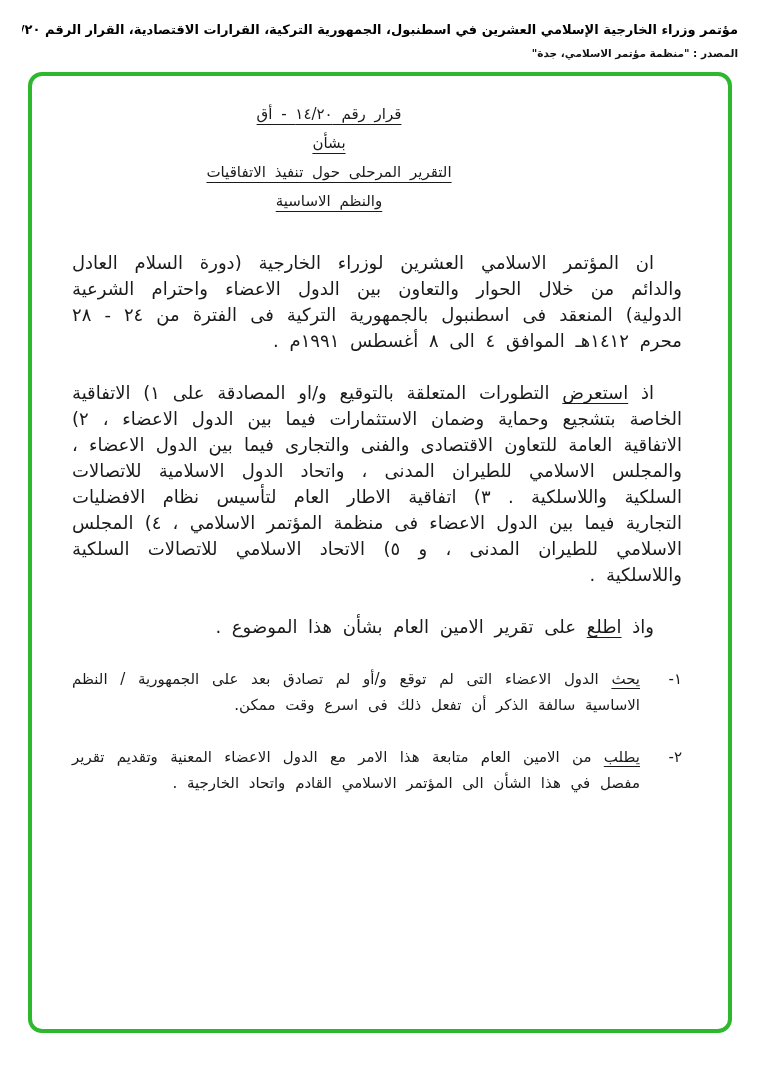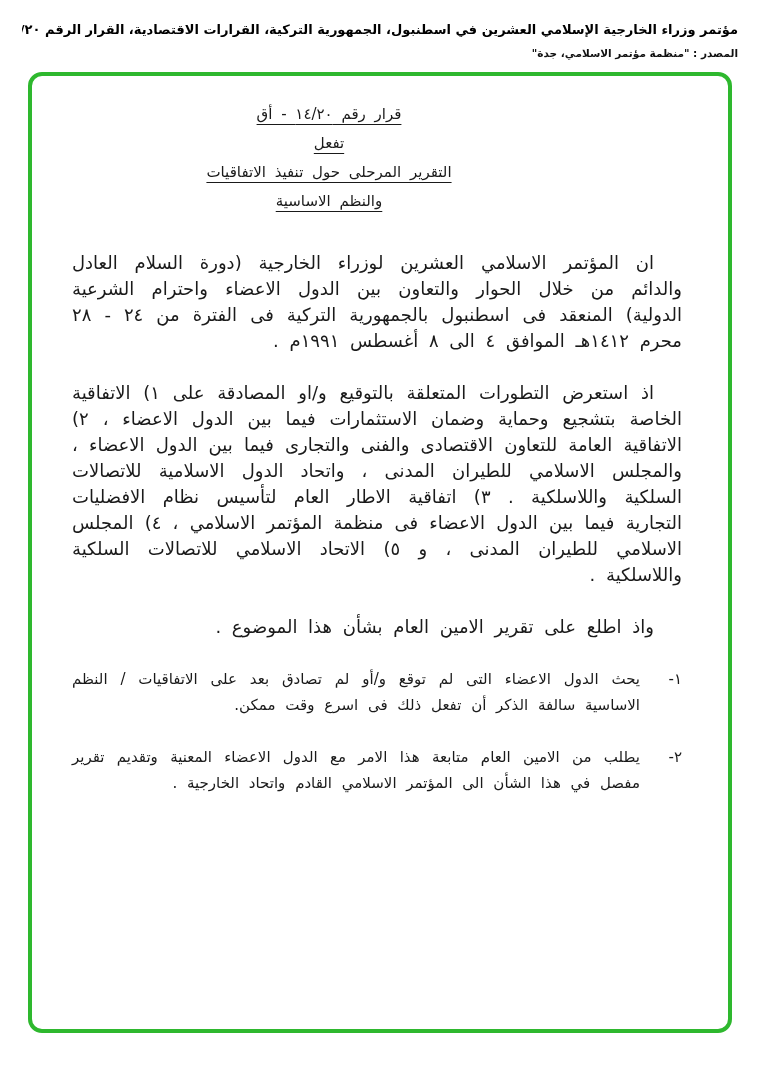--- a/index.html
+++ b/index.html
@@ -84,46 +84,47 @@
   }
   .item-number {
     flex: 0 0 42px;
   }
   .item-text {
     flex: 1;
     text-align: justify;
     word-spacing: 5px;
   }
   .u {
+    text-decoration: underline;
     text-underline-offset: 4px;
   }
 </style>
 </head>
 <body>
 
 <div class="page">
 
   <div class="top-header">مؤتمر وزراء الخارجية الإسلامي العشرين في اسطنبول، الجمهورية التركية، القرارات الاقتصادية، القرار الرقم ١٤/٢٠-أق</div>
 
   <div class="source-line">المصدر :  "منظمة مؤتمر الاسلامي، جدة"</div>
 
   <div class="frame" style="border-color: rgb(46, 184, 46); margin-left: 45px;">
     <div class="title-block" id="title-block">
         <div class="title-line">قرار رقم ١٤/٢٠ - أق</div>
-        <div class="title-line">تفعل</div>
+        <div class="title-line">بشأن</div>
         <div class="title-line">التقرير المرحلى حول تنفيذ الاتفاقيات</div>
         <div class="title-line">والنظم الاساسية</div>
       </div>
     <div class="body-block" id="body-block">
         <p class="para"><span>ان المؤتمر الاسلامي العشرين لوزراء الخارجية (دورة السلام العادل والدائم من خلال الحوار والتعاون بين الدول الاعضاء واحترام الشرعية الدولية) المنعقد فى اسطنبول بالجمهورية التركية فى الفترة من ٢٤ - ٢٨ محرم ١٤١٢هـ الموافق ٤ الى ٨ أغسطس ١٩٩١م .</span></p>
         <p class="para"><span>اذ </span><span class="u">استعرض</span><span> التطورات المتعلقة بالتوقيع و/او المصادقة على ١) الاتفاقية الخاصة بتشجيع وحماية وضمان الاستثمارات فيما بين الدول الاعضاء ، ٢) الاتفاقية العامة للتعاون الاقتصادى والفنى والتجارى فيما بين الدول الاعضاء ، والمجلس الاسلامي للطيران المدنى ، واتحاد الدول الاسلامية للاتصالات السلكية واللاسلكية . ٣) اتفاقية الاطار العام لتأسيس نظام الافضليات التجارية فيما بين الدول الاعضاء فى منظمة المؤتمر الاسلامي ، ٤) المجلس الاسلامي للطيران المدنى ، و ٥) الاتحاد الاسلامي للاتصالات السلكية واللاسلكية .</span></p>
         <p class="para"><span>واذ </span><span class="u">اطلع</span><span> على تقرير الامين العام بشأن هذا الموضوع .</span></p>
         <div class="item">
           <span class="item-number">١-</span>
-          <div class="item-text"><span class="u">يحث</span><span> الدول الاعضاء التى لم توقع و/أو لم تصادق بعد على الاتفاقيات / النظم الاساسية سالفة الذكر أن تفعل ذلك فى اسرع وقت ممكن.</span></div>
+          <div class="item-text"><span class="u">يحث</span><span> الدول الاعضاء التى لم توقع و/أو لم تصادق بعد على الجمهورية / النظم الاساسية سالفة الذكر أن تفعل ذلك فى اسرع وقت ممكن.</span></div>
         </div>
         <div class="item">
           <span class="item-number">٢-</span>
           <div class="item-text"><span class="u">يطلب</span><span> من الامين العام متابعة هذا الامر مع الدول الاعضاء المعنية وتقديم تقرير مفصل في هذا الشأن الى المؤتمر الاسلامي القادم واتحاد الخارجية .</span></div>
         </div>
       </div>
   </div>
 
 </div>
 

